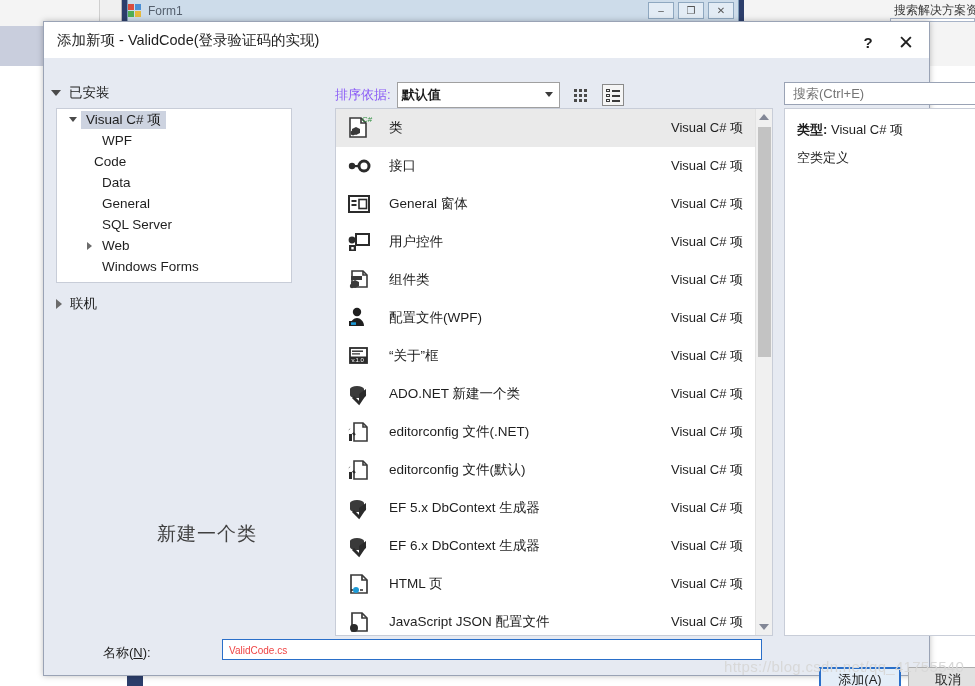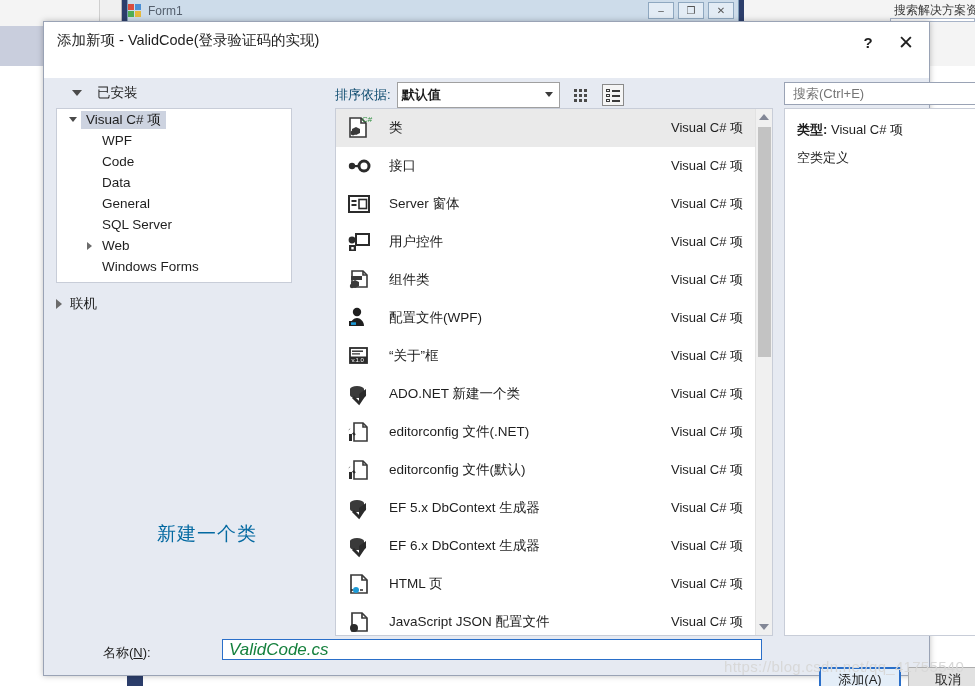--- a/index.html
+++ b/index.html
@@ -39,37 +39,37 @@
   .bg-vline2 { position: absolute; left: 739px; top: 0; width: 5px; height: 66px; background: #2c3e6b; }
   .bg-right-pane { position: absolute; left: 744px; top: 0; width: 231px; height: 66px; background: #f4f4f4; }
   .bg-right-label { position: absolute; left: 894px; top: 2px; font-size: 12px; color: #3b3b3b; white-space: nowrap; }
   .bg-right-box { position: absolute; left: 890px; top: 18px; width: 85px; height: 4px; background: #ffffff; border: 1px solid #a8b4c8; }
   .bg-bottom-strip { position: absolute; left: 127px; top: 676px; width: 16px; height: 10px; background: #2c3e6b; }
 
   
   .dialog { position: absolute; left: 43px; top: 21px; width: 887px; height: 655px;
      background: #e6eaf2; border: 1px solid #9aa3b5; box-shadow: 0 0 6px rgba(0,0,0,0.25); }
 
-  .dlg-title { position: absolute; left: 0; top: 0; width: 100%; height: 56px; background: #ffffff; }
+  .dlg-title { position: absolute; left: 0; top: 0; width: 100%; height: 36px; background: #ffffff; }
   .dlg-title-text { position: absolute; left: 13px; top: 9px; font-size: 14.5px; color: #1e1e1e; }
   .dlg-help { position: absolute; right: 48px; top: 7px; width: 26px; height: 26px; display: flex;
      align-items: center; justify-content: center; font-size: 15px; color: #1e1e1e; font-weight: bold; cursor: default; }
   .dlg-close { position: absolute; right: 10px; top: 7px; width: 26px; height: 26px; display: flex;
      align-items: center; justify-content: center; font-size: 19px; color: #1e1e1e; cursor: default; }
 
   
-  .installed-hdr { position: absolute; left: 28px; top: 62px; display: flex; align-items: center; gap: 15px; }
+  .installed-hdr { position: absolute; left: 7px; top: 62px; display: flex; align-items: center; gap: 8px; }
   .tri-down { width: 0; height: 0; border-left: 5px solid transparent; border-right: 5px solid transparent; border-top: 6px solid #4a4a4a; }
   .tri-right { width: 0; height: 0; border-top: 5px solid transparent; border-bottom: 5px solid transparent; border-left: 6px solid #6b6b6b; }
   .tri-right-sm { width: 0; height: 0; border-top: 4px solid transparent; border-bottom: 4px solid transparent; border-left: 5px solid #6b6b6b; }
   .tri-down-sm { width: 0; height: 0; border-left: 4px solid transparent; border-right: 4px solid transparent; border-top: 5px solid #4a4a4a; }
   .installed-label { font-size: 13.5px; color: #1e1e1e; }
 
   .sort-area { position: absolute; left: 291px; top: 60px; display: flex; align-items: center; gap: 6px; }
-  .sort-label { font-size: 13px; color: #0c4a6e; }
+  .sort-label { font-size: 13px; color: #8b5cf6; }
   .sort-select { width: 163px; height: 26px; background: #ffffff; border: 1px solid #a0a0a0;
       display: flex; align-items: center; padding: 0 4px; position: relative; }
   .sort-value { font-size: 13px; color: #1e1e1e; font-weight: bold; }
   .sort-caret { position: absolute; right: 6px; top: 9px; width: 0; height: 0;
       border-left: 4px solid transparent; border-right: 4px solid transparent; border-top: 5px solid #3a3a3a; }
   .view-btn { width: 22px; height: 22px; display: flex; align-items: center; justify-content: center; margin-left: 4px; }
   .view-btn.sel { border: 1px solid #8a8a8a; background: #f5f5f5; }
   .dots { display: grid; grid-template-columns: repeat(3, 3px); grid-template-rows: repeat(3, 3px); gap: 2px; }
   .dots i { width: 3px; height: 3px; background: #4a4a4a; display: block; }
   .listico { width: 14px; height: 12px; position: relative; }
@@ -83,21 +83,21 @@
       font-family: "Liberation Sans", sans-serif; background: transparent; }
 
   
   .tree { position: absolute; left: 12px; top: 86px; width: 236px; height: 175px; background: #ffffff; border: 1px solid #c8cdd8; }
   .tree-row { height: 21px; display: flex; align-items: center; font-size: 13.5px; color: #1e1e1e; }
   .tree-row .tw { width: 16px; display: flex; justify-content: center; align-items: center; }
   .tree-row .lbl { padding: 0 5px; }
   .tree-row.sel .lbl { background: #cdd3e0; }
   .online-row { position: absolute; left: 12px; top: 273px; display: flex; align-items: center; gap: 8px; font-size: 13.5px; color: #1e1e1e; }
 
-  .annotation { position: absolute; left: 113px; top: 499px; font-size: 19px; color: #0369a1; letter-spacing: 1px; }
+  .annotation { position: absolute; left: 113px; top: 499px; font-size: 19px; color: #404040; letter-spacing: 1px; }
 
   
   .listpane { position: absolute; left: 291px; top: 86px; width: 438px; height: 528px; background: #ffffff; border: 1px solid #c8cdd8; }
   .list-scroll { position: absolute; left: 0; top: 0; right: 17px; bottom: 0; overflow: hidden; }
   .row { height: 38px; display: flex; align-items: center; padding-left: 7px; position: relative; }
   .row.sel { background: #eaeaea; }
   .row .ico { width: 32px; height: 30px; display: flex; align-items: center; justify-content: center; flex: none; }
   .row .name { font-size: 13.5px; color: #1e1e1e; margin-left: 14px; }
   .row .kind { position: absolute; right: 12px; font-size: 13px; color: #1e1e1e; }
 
@@ -111,22 +111,22 @@
   
   .details { position: absolute; left: 740px; top: 86px; width: 232px; height: 528px; background: #ffffff; border: 1px solid #c8cdd8; }
   .det-type { position: absolute; left: 12px; top: 12px; font-size: 13px; color: #1e1e1e; }
   .det-type b { font-weight: bold; }
   .det-desc { position: absolute; left: 12px; top: 40px; font-size: 13px; color: #1e1e1e; }
 
   
   .name-label { position: absolute; left: 59px; top: 622px; font-size: 13px; color: #1e1e1e; }
   .name-input { position: absolute; left: 178px; top: 617px; width: 540px; height: 21px; background: #ffffff;
       border: 1px solid #2a6fc9; padding: 0 4px; }
-  .name-input input { border: none; outline: none; width: 100%; height: 100%; font-size: 17px; color: #15803d;
-      font-family: "Liberation Sans", sans-serif; background: transparent; font-style: italic; }
+  .name-input input { border: none; outline: none; width: 100%; height: 100%; font-size: 10px; color: #ef4444;
+      font-family: "Liberation Sans", sans-serif; background: transparent; }
 
   .btn { position: absolute; height: 25px; background: #e1e1e1; border: 1px solid #adadad;
       display: flex; align-items: center; justify-content: center; font-size: 13px; color: #1e1e1e; }
   .btn.primary { border: 2px solid #2a6fc9; background: #e4eef8; }
   .btn-add { left: 775px; top: 645px; width: 82px; }
   .btn-cancel { left: 864px; top: 645px; width: 80px; }
 
   .watermark { position: absolute; left: 724px; top: 658px; font-size: 15px; color: #d8d8d8; white-space: nowrap; letter-spacing: 0.3px; }
 
   u { text-decoration: underline; }
@@ -224,21 +224,21 @@
         <div class="tree-row sel" style="padding-left: 8px;">
           <span class="tw">
             <span class="tri-down-sm"></span>
           </span>
           <span class="lbl">Visual C# 项</span>
         </div>
         <div class="tree-row" style="padding-left: 24px;">
           <span class="tw"></span>
           <span class="lbl">WPF</span>
         </div>
-        <div class="tree-row" style="padding-left: 24px;">
+        <div class="tree-row" style="padding-left: 16px;">
           <span class="tw"></span>
           <span class="lbl">Code</span>
         </div>
         <div class="tree-row" style="padding-left: 24px; text-align: center;">
           <span class="tw"></span>
           <span class="lbl">Data</span>
         </div>
         <div class="tree-row" style="padding-left: 24px;">
           <span class="tw"></span>
           <span class="lbl">General</span>
@@ -293,21 +293,21 @@
           </div>
           <div class="row">
             <span class="ico">
               <svg width="28" height="26" viewBox="0 0 28 26">
                 <rect x="4" y="5" width="20" height="16" fill="none" stroke="#2b2b2b" stroke-width="2"></rect>
                 <rect x="6.5" y="9" width="5" height="2" fill="#2b2b2b"></rect>
                 <rect x="6.5" y="13" width="5" height="2" fill="#2b2b2b"></rect>
                 <rect x="14" y="8.5" width="7.5" height="9" fill="none" stroke="#2b2b2b" stroke-width="1.6"></rect>
               </svg>
             </span>
-            <span class="name">Server 窗体</span>
+            <span class="name">General 窗体</span>
             <span class="kind">Visual C# 项</span>
           </div>
           <div class="row">
             <span class="ico">
               <svg width="28" height="26" viewBox="0 0 28 26">
                 <rect x="11" y="5" width="13" height="11" fill="none" stroke="#2b2b2b" stroke-width="2"></rect>
                 <circle cx="7" cy="11" r="3.4" fill="#2b2b2b"></circle>
                 <rect x="4" y="16" width="7" height="6" fill="#2b2b2b"></rect>
                 <rect x="6.3" y="18" width="2.4" height="2.4" fill="#fff"></rect>
               </svg>

